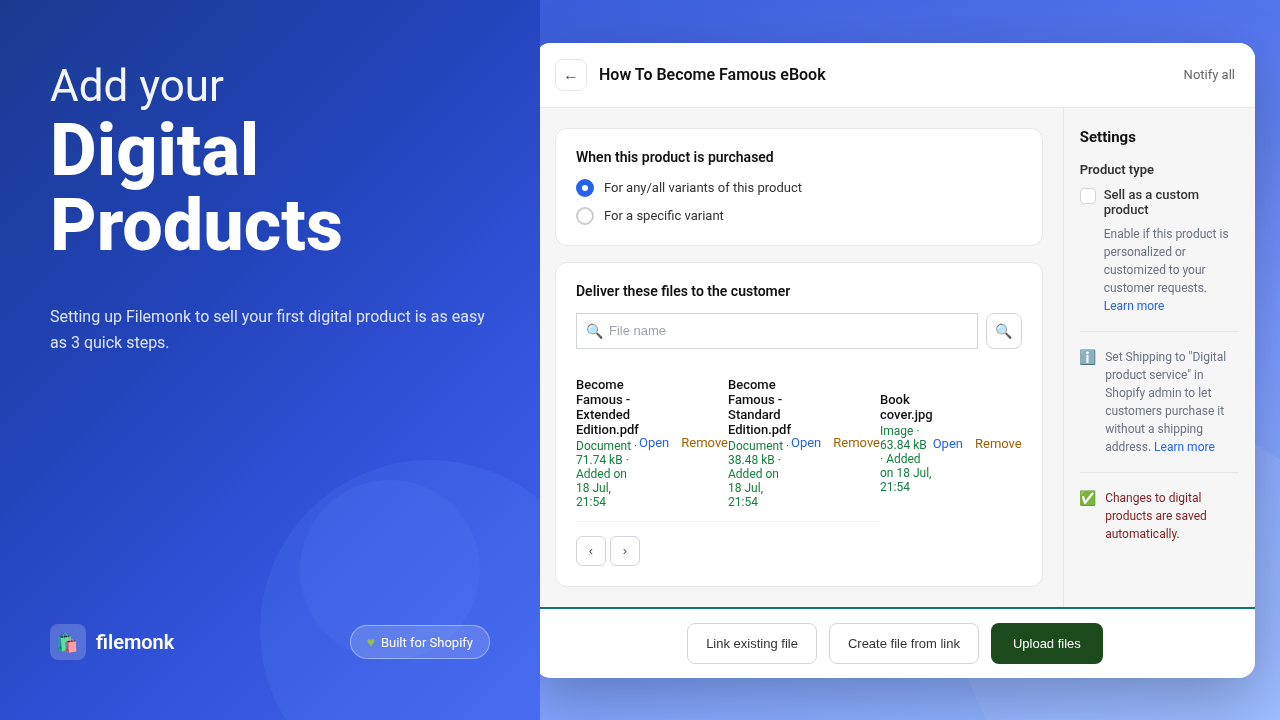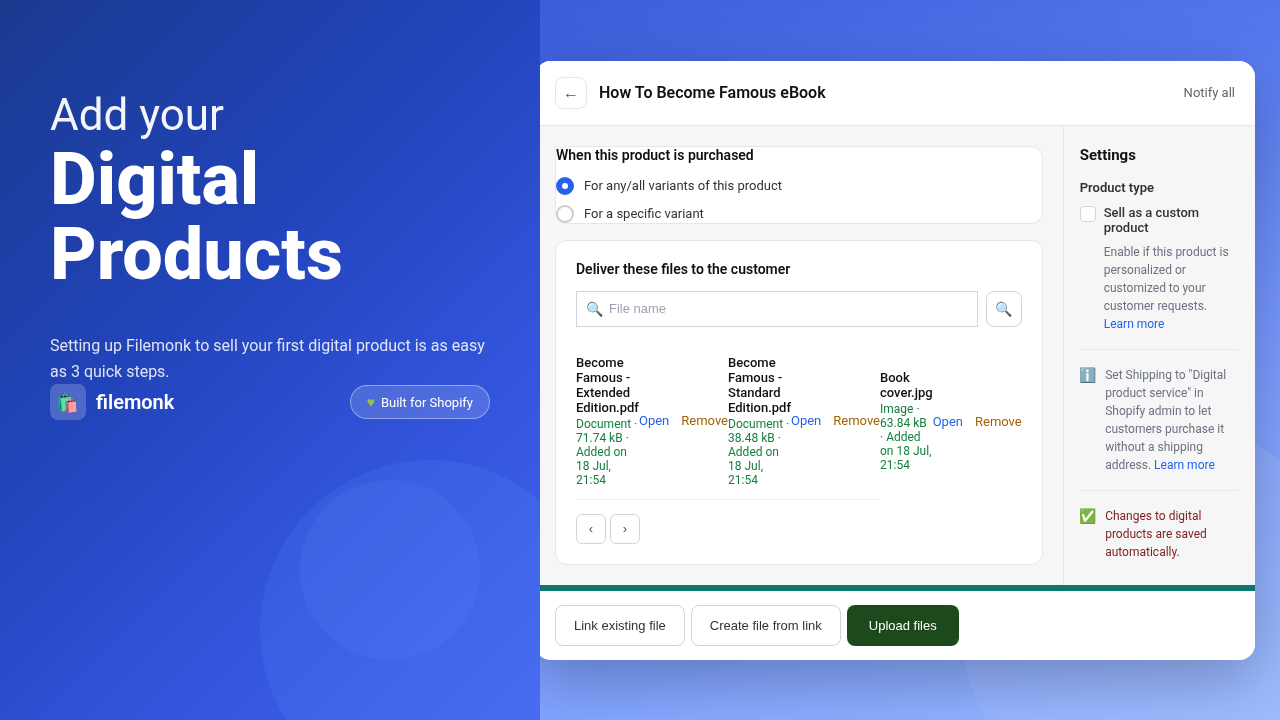--- a/index.html
+++ b/index.html
@@ -10,23 +10,24 @@
       font-family: -apple-system, BlinkMacSystemFont, 'Segoe UI', Roboto, sans-serif;
       display: flex;
       position: relative;
     }
 
     
     .left-panel {
       width: 540px;
       height: 720px;
       background: linear-gradient(135deg, #1a3a8f 0%, #2244bb 40%, #3355dd 70%, #4466ee 100%);
-      padding: 89px 50px;
+      padding: 60px 50px;
       display: flex;
       flex-direction: column;
+      justify-content: space-between;
       position: relative;
       overflow: hidden;
     }
 
     .left-panel::before {
       content: '';
       position: absolute;
       bottom: -80px;
       right: -60px;
       width: 340px;
@@ -205,20 +206,21 @@
       flex: 1;
       padding: 20px;
       display: flex;
       flex-direction: column;
       gap: 16px;
     }
 
     .section-card {
       background: white;
       border-radius: 12px;
+      padding: 20px;
       border: 1px solid #e5e7eb;
     }
 
     .section-title {
       font-size: 14px;
       font-weight: 600;
       color: #111;
       margin-bottom: 14px;
     }
 
@@ -394,23 +396,23 @@
       background: white;
       font-size: 13px;
       color: #555;
     }
 
     
     .modal-footer {
       background: white;
       padding: 14px 20px;
       display: flex;
-      justify-content: flex-start;
-      gap: 6px;
-      border-top: 6px solid #0f766e;
+      justify-content: center;
+      gap: 12px;
+      border-top: 2px solid #0f766e;
     }
 
     .btn-outline {
       padding: 9px 18px;
       border: 1.5px solid #d1d5db;
       border-radius: 8px;
       background: white;
       font-size: 13px;
       font-weight: 500;
       color: #333;

